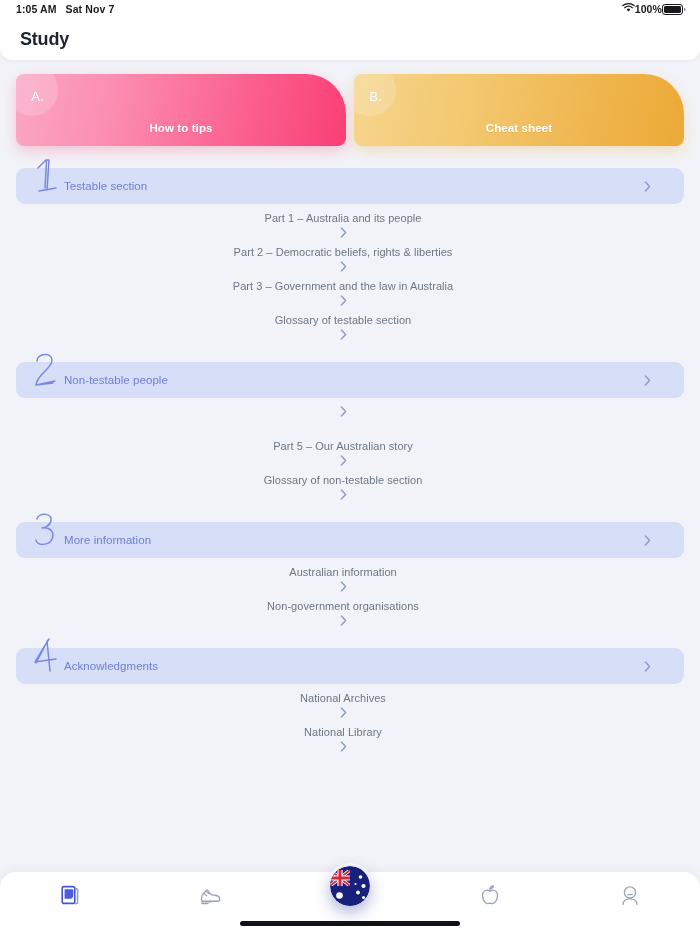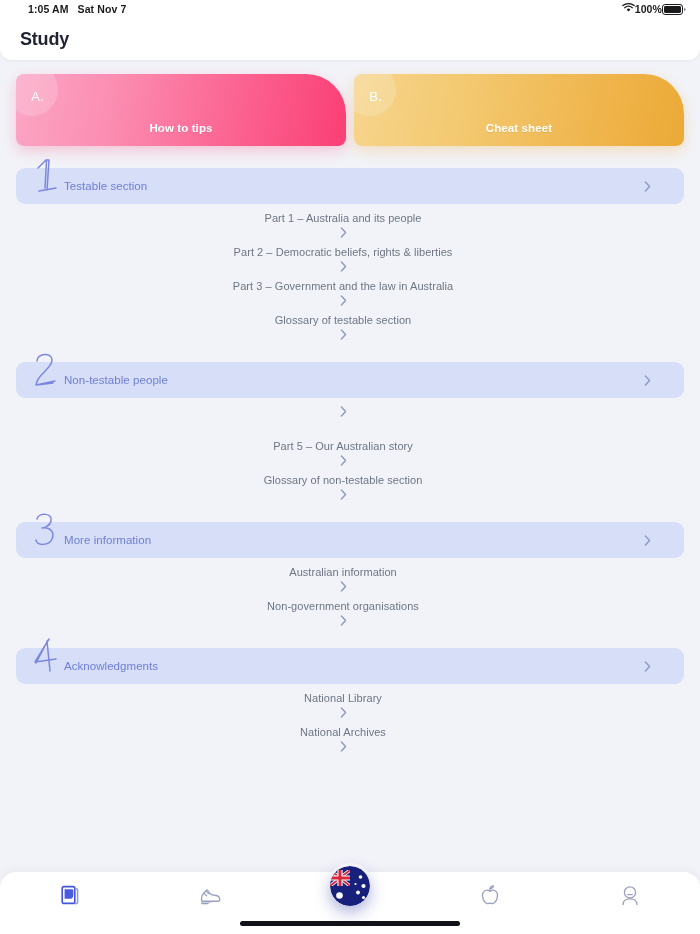--- a/index.html
+++ b/index.html
@@ -16,21 +16,21 @@
     position: relative;
   }
 
   
   .status-bar {
     height: 18px;
     background: #ffffff;
     display: flex;
     align-items: center;
     justify-content: space-between;
-    padding: 0 14px 0 28px;
+    padding: 0 14px 0 16px;
     font-size: 10.5px;
     color: #1a1a1c;
     font-weight: 600;
     letter-spacing: 0.1px;
   }
   .status-left { display: flex; align-items: center; gap: 9px; }
   .status-right { display: flex; align-items: center; gap: 0; }
 
   .wifi-icon { display: block; }
   .battery-pct { font-size: 10.5px; font-weight: 600; }
@@ -372,27 +372,27 @@
     <div class="section-header">
       <svg class="section-numeral" viewBox="0 0 40 48">
         <path d="M23 5 L9 28 L30 25 M21 7 L24 37 M22 6 L10 29" fill="none" stroke="#7b87e0" stroke-width="1.5" stroke-linecap="round" stroke-linejoin="round"></path>
       </svg>
       <div class="section-title">Acknowledgments</div>
       <svg class="chev" viewBox="0 0 7 11">
           <path d="M1.4 1 L5.6 5.5 L1.4 10" fill="none" stroke="#8d9ac2" stroke-width="1.4" stroke-linecap="round" stroke-linejoin="round"></path>
         </svg>
     </div>
     <div class="row">
+      <div class="row-label">National Archives</div>
+      <svg class="chev" viewBox="0 0 7 11">
+          <path d="M1.4 1 L5.6 5.5 L1.4 10" fill="none" stroke="#8d9ac2" stroke-width="1.4" stroke-linecap="round" stroke-linejoin="round"></path>
+        </svg>
+    </div>
+    <div class="row">
       <div class="row-label">National Library</div>
-      <svg class="chev" viewBox="0 0 7 11">
-          <path d="M1.4 1 L5.6 5.5 L1.4 10" fill="none" stroke="#8d9ac2" stroke-width="1.4" stroke-linecap="round" stroke-linejoin="round"></path>
-        </svg>
-    </div>
-    <div class="row">
-      <div class="row-label">National Archives</div>
       <svg class="chev" viewBox="0 0 7 11">
           <path d="M1.4 1 L5.6 5.5 L1.4 10" fill="none" stroke="#8d9ac2" stroke-width="1.4" stroke-linecap="round" stroke-linejoin="round"></path>
         </svg>
     </div>
   </div>
 
 </div>
 
 <div class="tabbar-wrap">
   <div class="fab-notch"></div>

